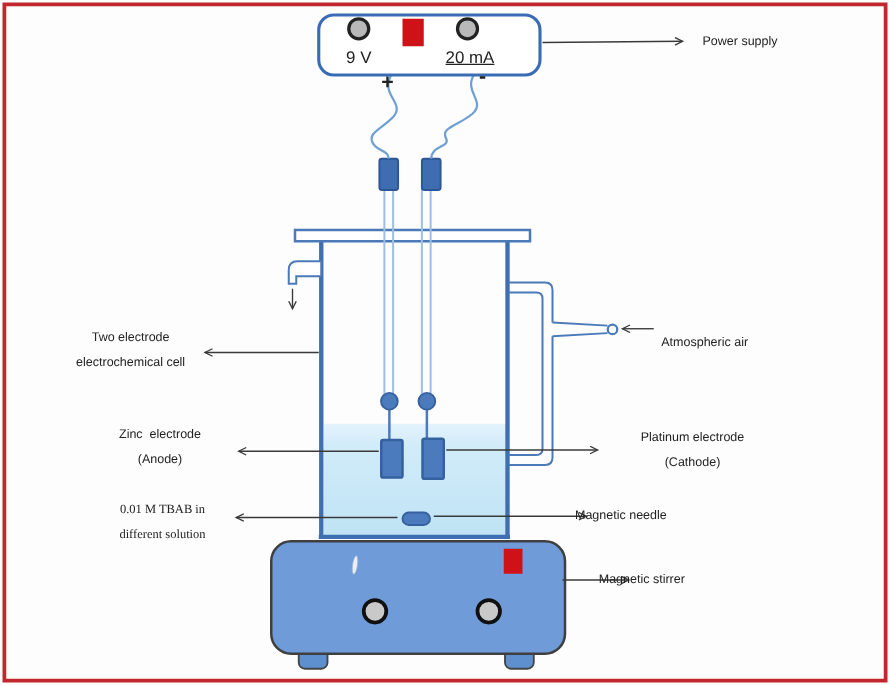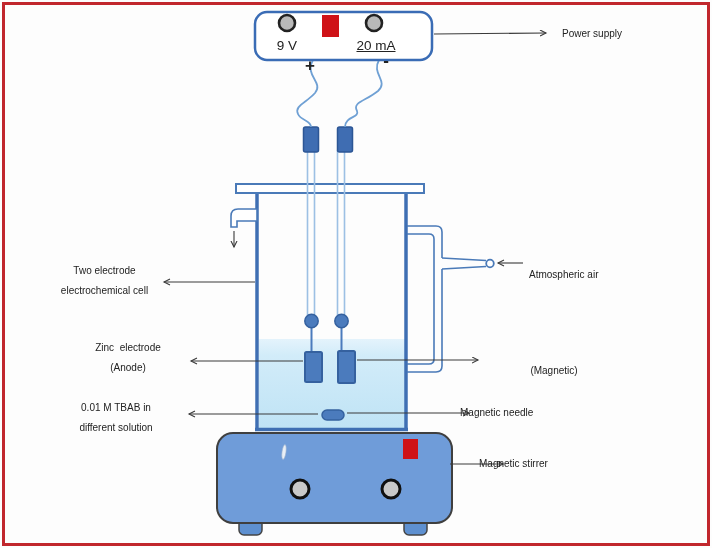--- a/index.html
+++ b/index.html
@@ -107,24 +107,24 @@
   <div class="lbl small center" style="left:263px;top:36px;width:48px;">9 V</div>
   <div class="lbl small center" style="left:348px;top:36px;width:56px;text-decoration:underline;">20 mA</div>
   <div class="lbl sign center" style="left:300px;top:56px;width:20px;">+</div>
   <div class="lbl sign center" style="left:378px;top:51px;width:16px;">-</div>
   <div class="lbl" style="left:562px;top:24px;">Power supply</div>
 
   <div class="lbl center" style="left:48px;top:338px;width:160px;"><span>Zinc  electrode</span><br><span>(Anode)</span></div>
 
   <div class="lbl center" style="left:12px;top:261px;width:185px;"><span>Two electrode</span><br><span>electrochemical cell</span></div>
 
-  <div class="lbl center" style="left:36px;top:398px;width:160px;"><span>0.01 M TBAB in</span><br><span>different solution</span></div>
+  <div class="lbl center" style="left:50px;top:398px;width:160px;font-family:Liberation Serif, serif;"><span>0.01 M TBAB in</span><br><span>different solution</span></div>
 
   <div class="lbl" style="left:529px;top:253px;margin-top:12px;">Atmospheric air</div>
 
-  <div class="lbl center" style="left:474px;top:341px;width:160px;"><br><span>(Magnetic)</span></div>
+  <div class="lbl center" style="left:474px;top:341px;width:160px;"><span>Platinum electrode</span><br><span>(Cathode)</span></div>
 
   <div class="lbl" style="left:460px;top:403px;">Magnetic needle</div>
 
   <div class="lbl" style="left:479px;top:454px;">Magnetic stirrer</div>
 
   <div class="frame"></div>
 </div>
 
 </body></html>

